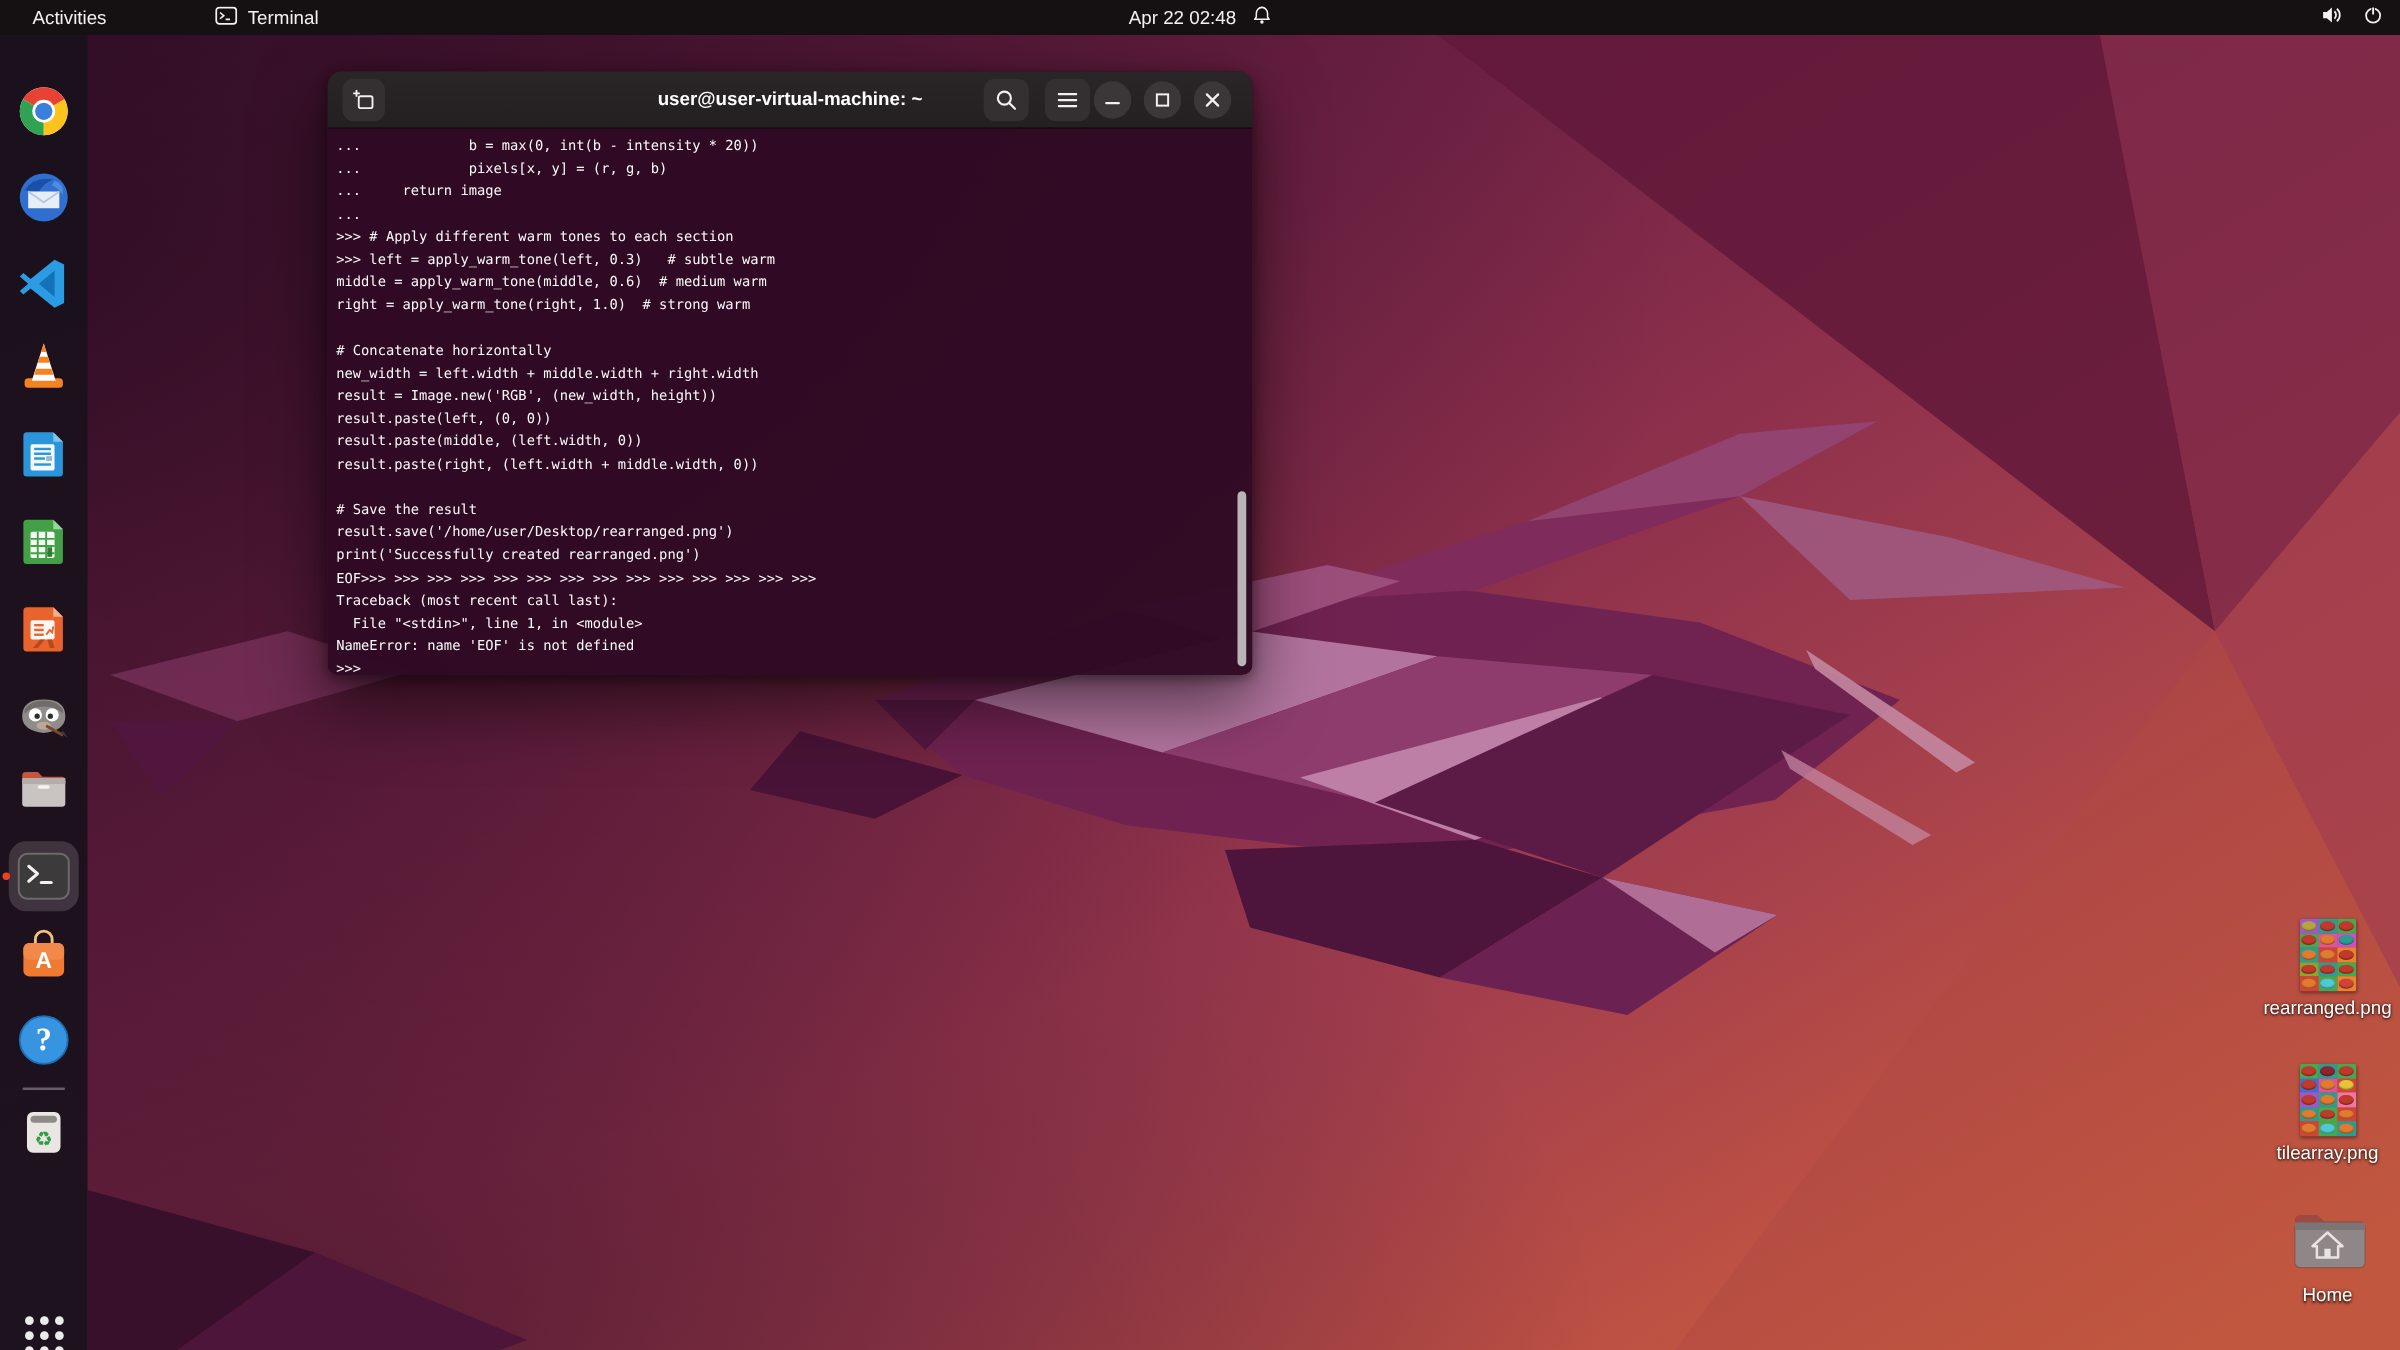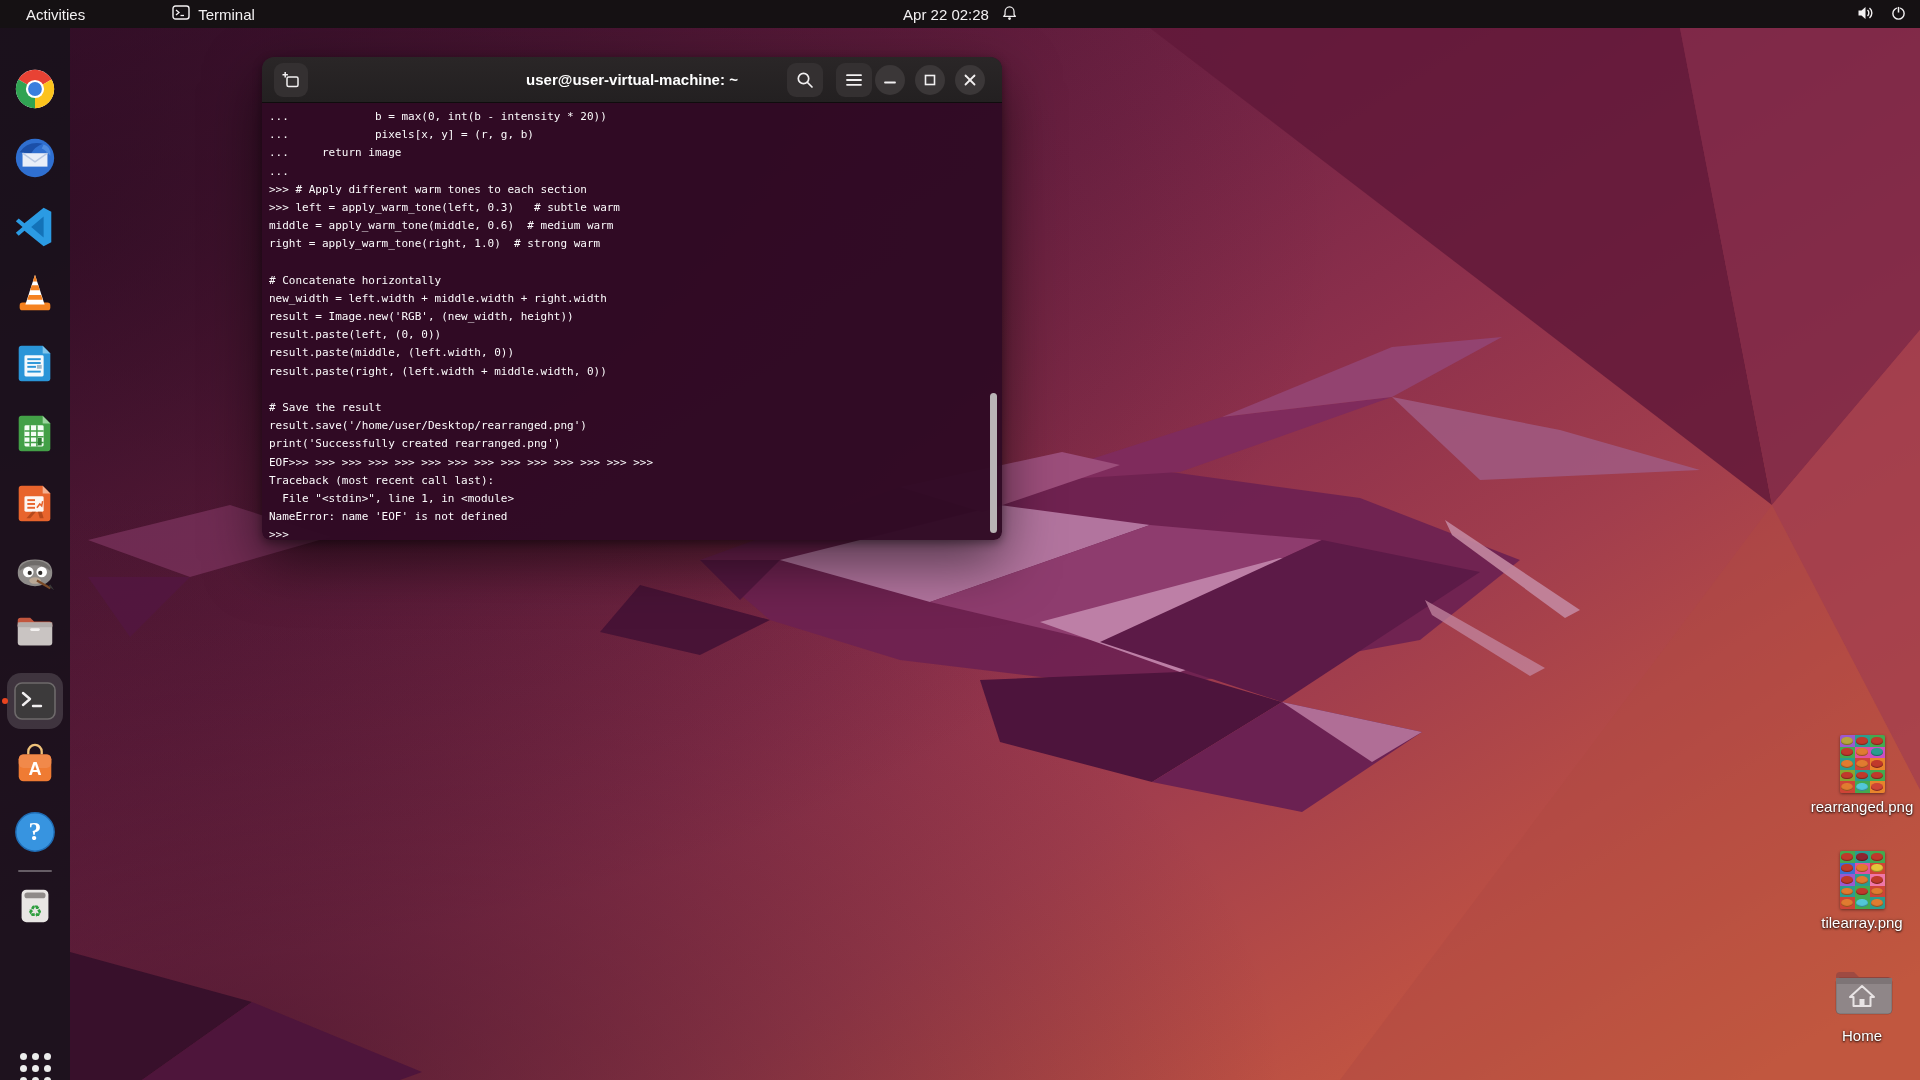--- a/index.html
+++ b/index.html
@@ -143,21 +143,21 @@
       <span>
         <svg width="18" height="15" viewBox="0 0 18 15">
           <rect x="1" y="1" width="16" height="13" rx="2.5" fill="none" stroke="#f3f1f2" stroke-width="1.4"></rect>
           <polyline points="4,5 7,7.5 4,10" fill="none" stroke="#f3f1f2" stroke-width="1.3"></polyline>
           <line x1="8.5" y1="10.5" x2="12" y2="10.5" stroke="#f3f1f2" stroke-width="1.3"></line>
         </svg>
       </span>
       <span>Terminal</span>
     </div>
     <div class="tb-clock">
-      <span>Apr 22 02:28</span>
+      <span>Apr 22 02:48</span>
       <span>
         <svg width="15" height="16" viewBox="0 0 16 17">
           <path d="M8,2 C5.2,2 3.2,4.3 3.2,7.2 L3.2,10.2 L1.8,12.2 L14.2,12.2 L12.8,10.2 L12.8,7.2 C12.8,4.3 10.8,2 8,2 Z" fill="none" stroke="#f3f1f2" stroke-width="1.3" stroke-linejoin="round"></path>
           <circle cx="8" cy="14.4" r="1.5" fill="#f3f1f2"></circle>
         </svg>
       </span>
     </div>
     <div class="tb-status">
       <span>
         <svg width="17" height="16" viewBox="0 0 17 16">

